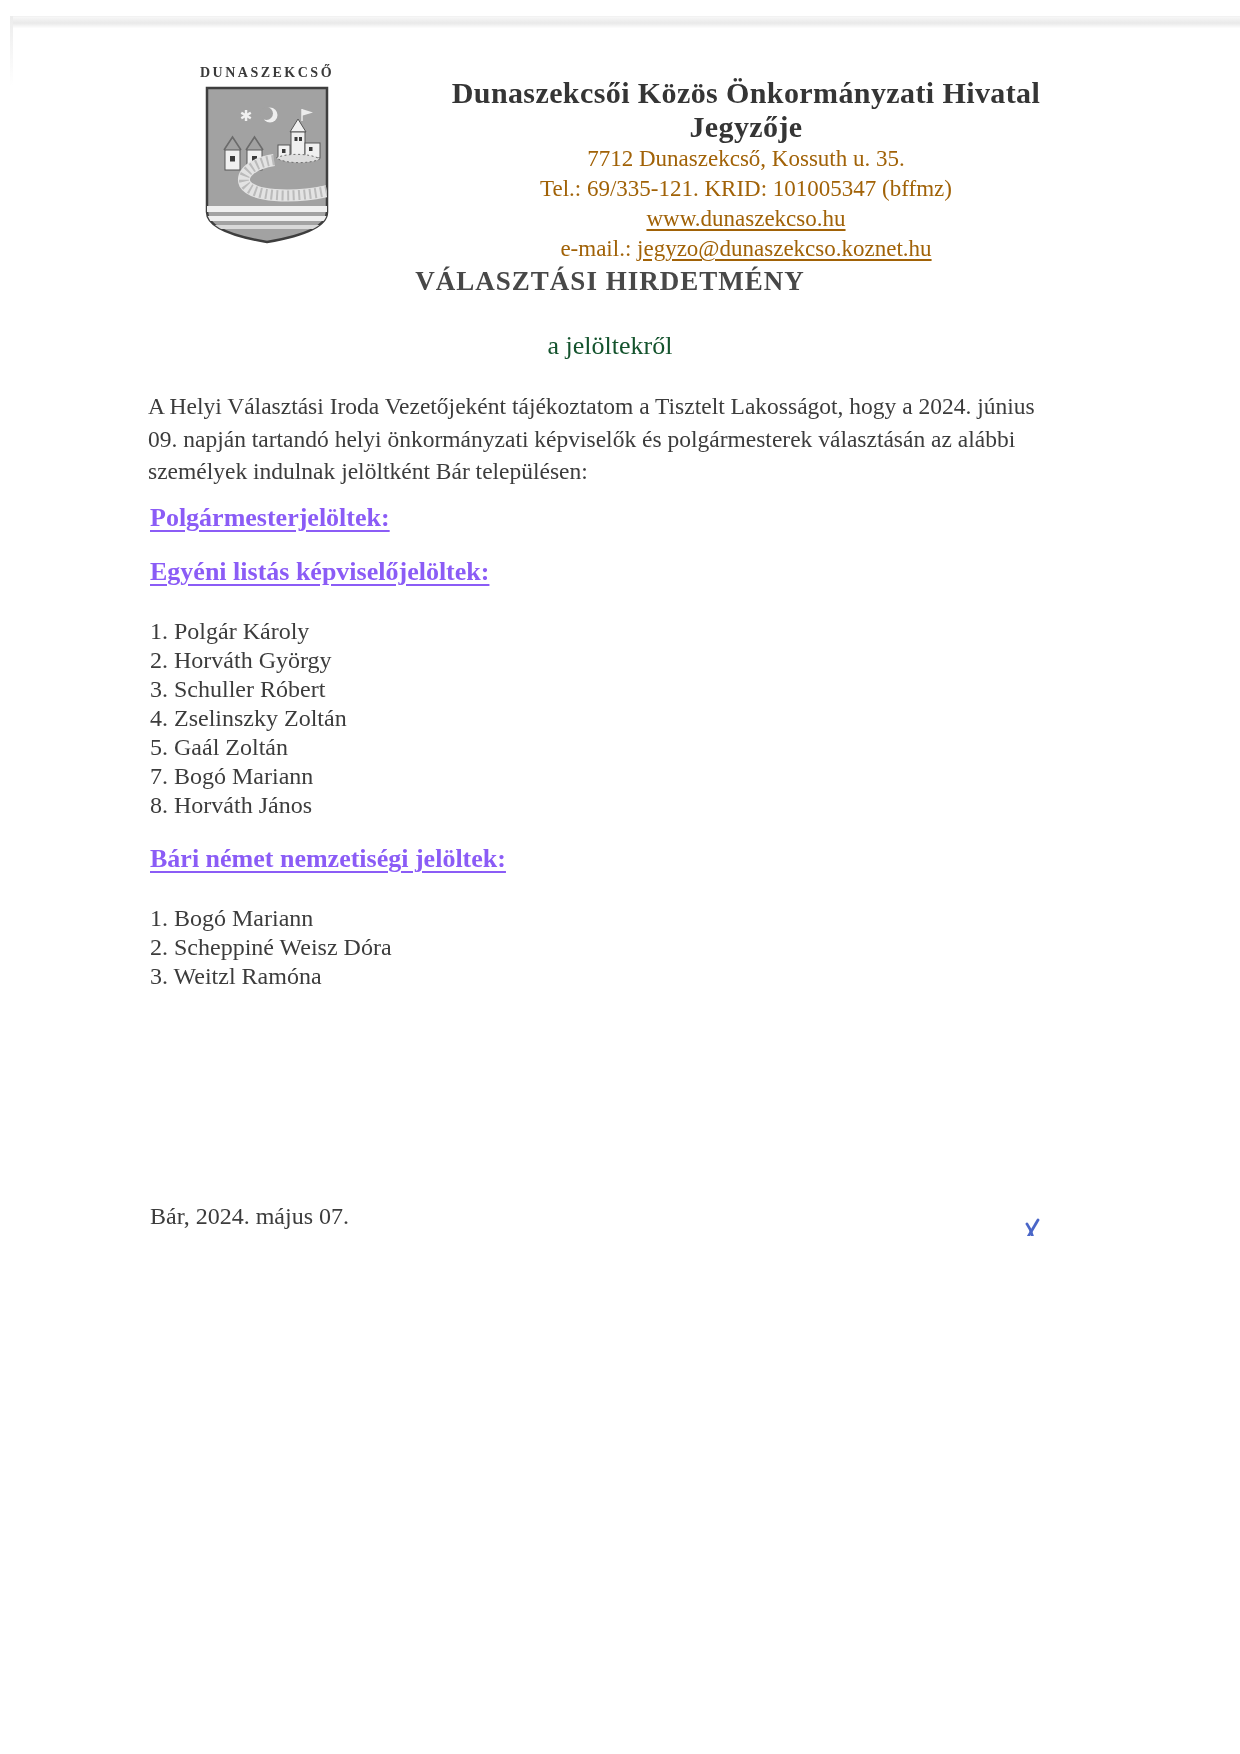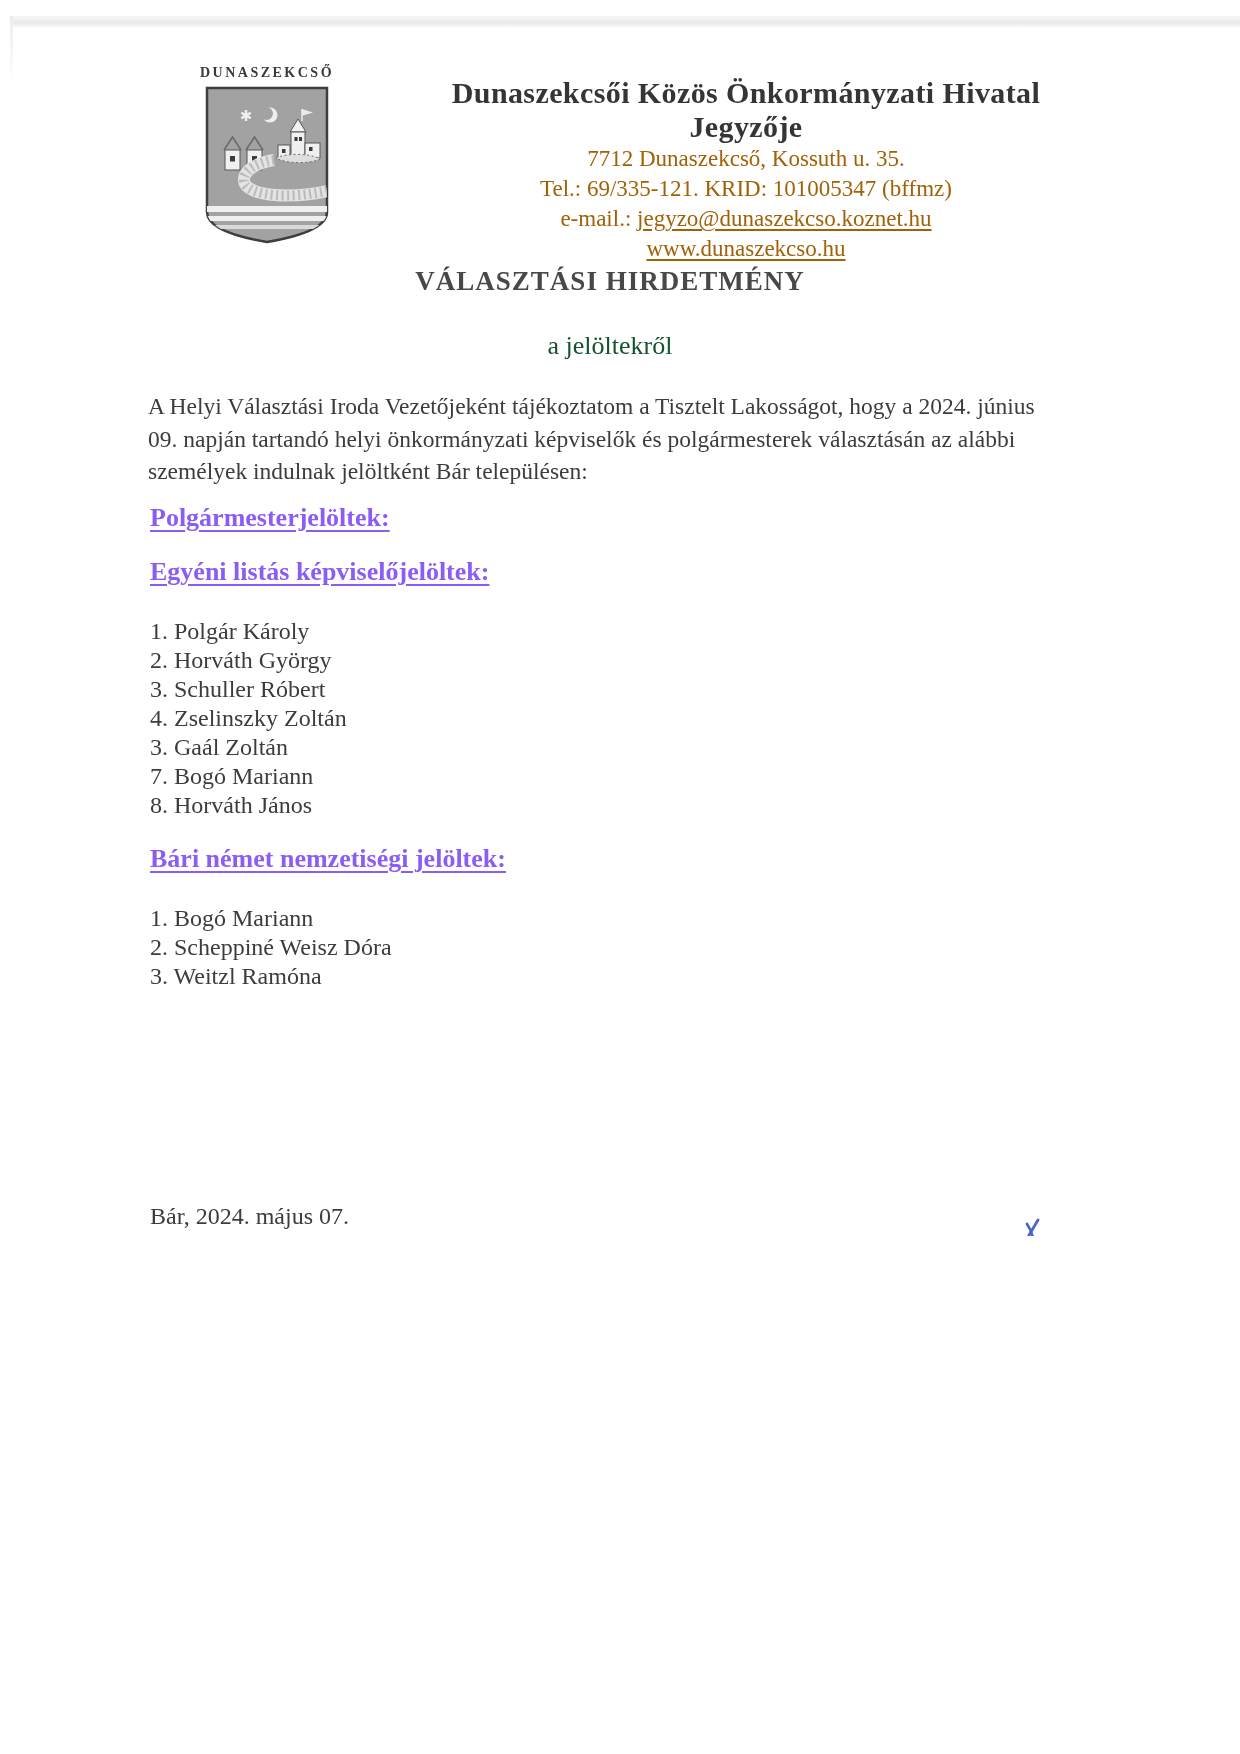--- a/index.html
+++ b/index.html
@@ -150,25 +150,25 @@
       <rect x="9" y="142" width="120" height="6" fill="#efefef"></rect>
       <rect x="9" y="152" width="120" height="5" fill="#efefef"></rect>
       <rect x="9" y="161" width="120" height="4" fill="#d9d9d9"></rect>
     </g>
   </svg>
 
   <div class="head-text">
     <div class="head-title">Dunaszekcsői Közös Önkormányzati Hivatal Jegyzője</div>
     <div class="head-line">7712 Dunaszekcső, Kossuth u. 35.</div>
     <div class="head-line">Tel.: 69/335-121. KRID: 101005347 (bffmz)</div>
+    <div class="head-line site">www.dunaszekcso.hu</div>
     <div class="head-line">
       <span>e-mail.:</span>
       <span class="u">jegyzo@dunaszekcso.koznet.hu</span>
     </div>
-    <div class="head-line site">www.dunaszekcso.hu</div>
   </div>
 
   <div class="doc-title">VÁLASZTÁSI HIRDETMÉNY</div>
   <div class="doc-subtitle">a jelöltekről</div>
 
   <p class="intro">A Helyi Választási Iroda Vezetőjeként tájékoztatom a Tisztelt Lakosságot, hogy a 2024. június
 09. napján tartandó helyi önkormányzati képviselők és polgármesterek választásán az alábbi
 személyek indulnak jelöltként Bár településen:</p>
 
   <div class="sections" id="sections">
@@ -176,21 +176,21 @@
       <h3 class="sec-heading">Polgármesterjelöltek:</h3>
     </section>
 
     <section class="cand-section">
       <h3 class="sec-heading">Egyéni listás képviselőjelöltek:</h3>
       <div class="sec-list">
           <div class="cand">1. Polgár Károly</div>
           <div class="cand">2. Horváth György</div>
           <div class="cand">3. Schuller Róbert</div>
           <div class="cand">4. Zselinszky Zoltán</div>
-          <div class="cand">3. Gaál Zoltán</div>
+          <div class="cand">5. Gaál Zoltán</div>
           <div class="cand">7. Bogó Mariann</div>
           <div class="cand">8. Horváth János</div>
         </div>
     </section>
 
     <section class="cand-section">
       <h3 class="sec-heading">Bári német nemzetiségi jelöltek:</h3>
       <div class="sec-list">
           <div class="cand">1. Bogó Mariann</div>
           <div class="cand">2. Scheppiné Weisz Dóra</div>

